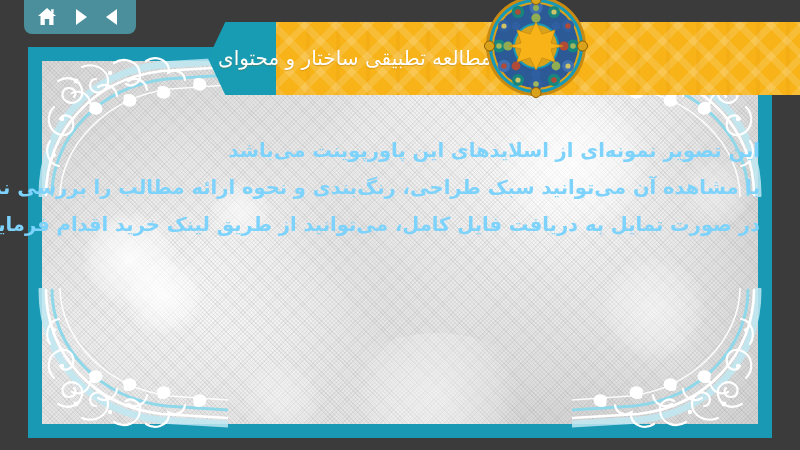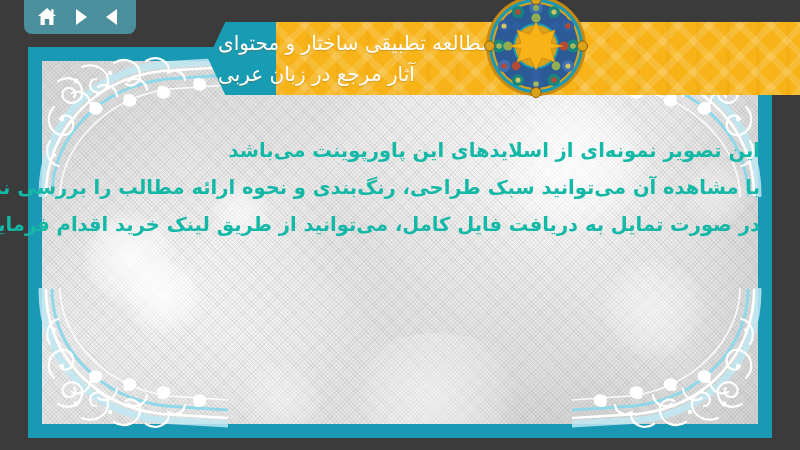--- a/index.html
+++ b/index.html
@@ -158,21 +158,21 @@
   
   #body-text {
     position: absolute;
     left: 48px; top: 132px;
     width: 712px;
     z-index: 25;
     text-align: right;
     direction: rtl;
   }
   .body-line {
-    color: #14b8a6;
+    color: #7dd3fc;
     font-size: 19.5px;
     line-height: 37px;
     font-family: "DejaVu Sans", sans-serif;
     white-space: nowrap;
     font-weight: 600;
   }
 </style>
 </head>
 <body>
 
@@ -321,21 +321,20 @@
     </g>
   </svg>
 
   <div id="title-banner">
     <div id="banner-tail"></div>
     <div id="banner-body">
       <div id="banner-pattern"></div>
     </div>
     <div id="banner-text">
       <div class="banner-line">کامل مطالعه تطبیقی ساختار و محتوای</div>
-      <div class="banner-line">آثار مرجع در زبان عربی</div>
     </div>
   </div>
 
   <svg id="medallion" viewBox="0 0 104 104">
     <defs>
       <radialGradient id="medBg" cx="50%" cy="50%" r="50%">
         <stop offset="0%" stop-color="#f7b318"></stop>
         <stop offset="55%" stop-color="#f7b318"></stop>
         <stop offset="60%" stop-color="#2b5a96"></stop>
         <stop offset="100%" stop-color="#1d4273"></stop>

